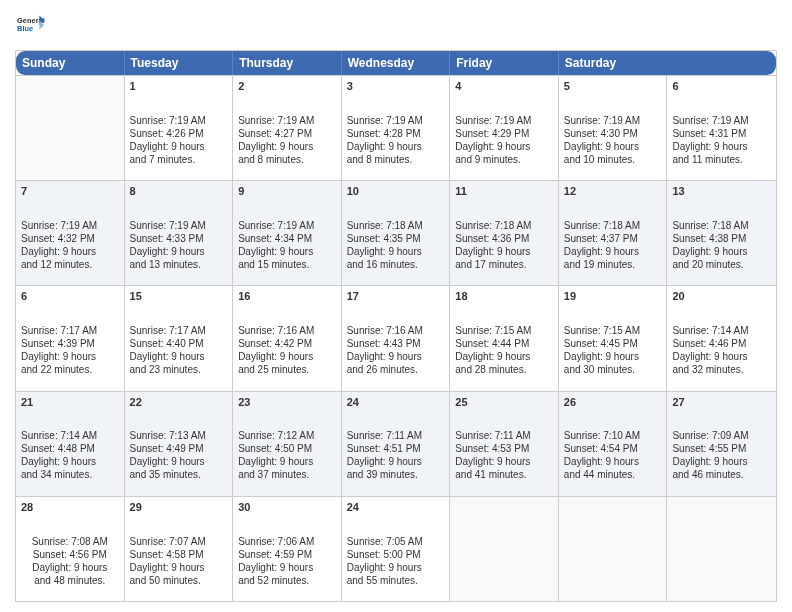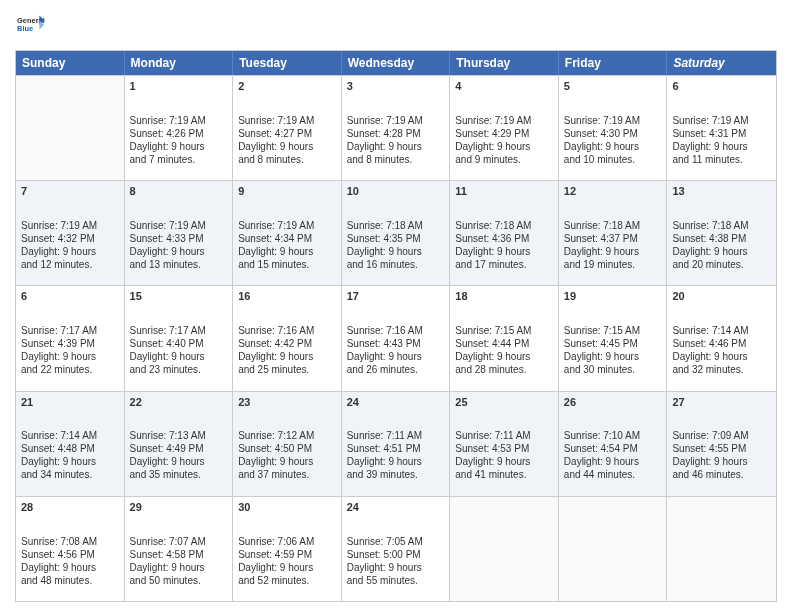--- a/index.html
+++ b/index.html
@@ -48,29 +48,30 @@
     .calendar {
       flex: 1;
       display: flex;
       flex-direction: column;
       border: 1px solid #ccc;
     }
     .cal-header {
       display: grid;
       grid-template-columns: repeat(7, 1fr);
       background: #3d6ab0;
+      border-radius: 9px;
     }
     .cal-header-cell {
       color: white;
       font-weight: bold;
       font-size: 12px;
       padding: 5px 6px;
       border-right: 1px solid #5a84c8;
     }
-    .cal-header-cell:last-child { border-right: none; font-style: italic; }
+    .cal-header-cell:last-child { border-right: none; }
     .cal-body {
       flex: 1;
       display: flex;
       flex-direction: column;
     }
     .cal-row {
       display: grid;
       grid-template-columns: repeat(7, 1fr);
       flex: 1;
       border-top: 1px solid #ccc;
@@ -116,24 +117,23 @@
     </div>
     <div class="title-block">
       <h1></h1>
       <h2></h2>
     </div>
   </div>
 
   <div class="calendar">
     <div class="cal-header">
     <div class="cal-header-cell">Sunday</div>
-        <div class="cal-header-cell">Monday</div>
         <div class="cal-header-cell">Tuesday</div>
+        <div class="cal-header-cell">Thursday</div>
         <div class="cal-header-cell">Wednesday</div>
-        <div class="cal-header-cell">Thursday</div>
         <div class="cal-header-cell">Friday</div>
         <div class="cal-header-cell">Saturday</div>
       </div>
     <div class="cal-body">
     <div class="cal-row">
           <div class="cal-cell empty"></div>
           <div class="cal-cell">
             <span class="day-num">1</span>
             <div class="cell-text" style="white-space: pre-line;">Sunrise: 7:19 AM
 Sunset: 4:26 PM
@@ -325,21 +325,21 @@
             <span class="day-num">27</span>
             <div class="cell-text" style="white-space: pre-line;">Sunrise: 7:09 AM
 Sunset: 4:55 PM
 Daylight: 9 hours
 and 46 minutes.</div>
           </div>
         </div>
         <div class="cal-row">
           <div class="cal-cell">
             <span class="day-num">28</span>
-            <div class="cell-text" style="white-space: pre-line;">Sunrise: 7:08 AM
+            <div class="cell-text" style="white-space: pre-line; text-align: center;">Sunrise: 7:08 AM
 Sunset: 4:56 PM
 Daylight: 9 hours
 and 48 minutes.</div>
           </div>
           <div class="cal-cell">
             <span class="day-num">29</span>
             <div class="cell-text" style="white-space: pre-line;">Sunrise: 7:07 AM
 Sunset: 4:58 PM
 Daylight: 9 hours
 and 50 minutes.</div>

